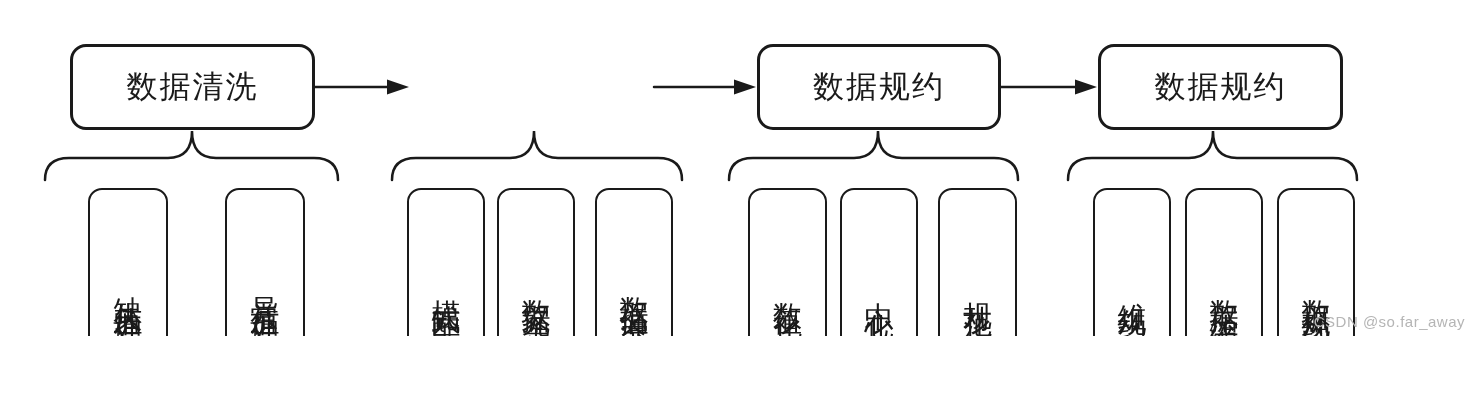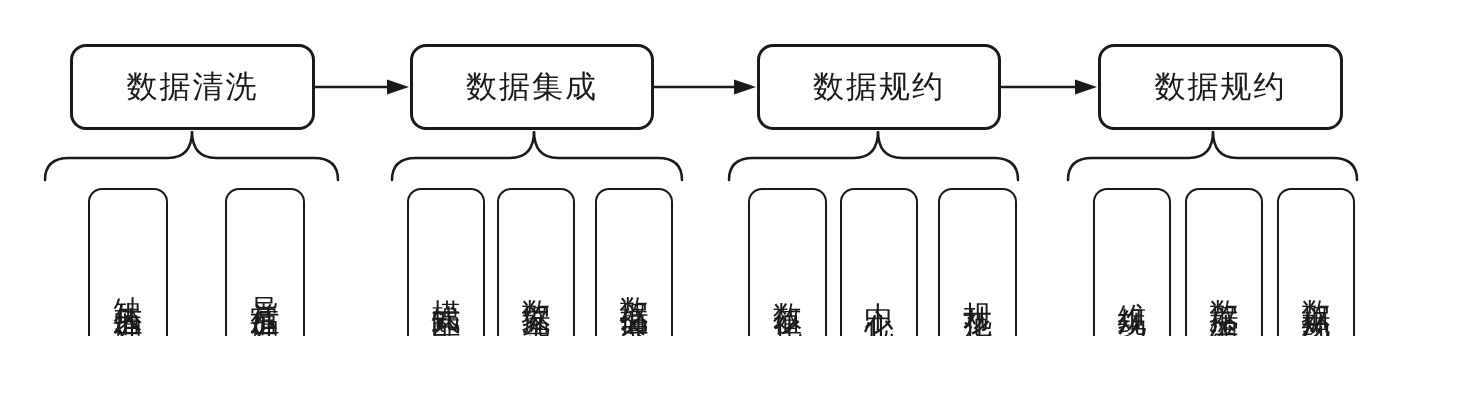--- a/index.html
+++ b/index.html
@@ -96,23 +96,20 @@
 
     <path d="M45,180 Q45,158 69,158 L168,158 Q192,158 192,131 Q192,158 216,158 L314,158 Q338,158 338,180"></path>
     <path d="M392,180 Q392,158 416,158 L510,158 Q534,158 534,131 Q534,158 558,158 L658,158 Q682,158 682,180"></path>
     <path d="M729,180 Q729,158 753,158 L854,158 Q878,158 878,131 Q878,158 902,158 L994,158 Q1018,158 1018,180"></path>
     <path d="M1068,180 Q1068,158 1092,158 L1189,158 Q1213,158 1213,131 Q1213,158 1237,158 L1333,158 Q1357,158 1357,180"></path>
   </svg>
 
   <div class="main-box" style="left:70px;width:245px">
     <span class="main-label">数据清洗</span>
   </div>
-  <div class="main-box" style="left:410px;width:244px">
-    <span class="main-label">数据集成</span>
-  </div>
   <div class="main-box" style="left:757px;width:244px">
     <span class="main-label">数据规约</span>
   </div>
   <div class="main-box" style="left:1098px;width:245px">
     <span class="main-label">数据规约</span>
   </div>
 
   <div class="sub-box" style="left:88px;width:80px">
     <span class="sub-label">缺失值处理</span>
   </div>
@@ -143,13 +140,14 @@
   <div class="sub-box" style="left:1093px;width:78px">
     <span class="sub-label">维规约</span>
   </div>
   <div class="sub-box" style="left:1185px;width:78px">
     <span class="sub-label">数据压缩</span>
   </div>
   <div class="sub-box" style="left:1277px;width:78px">
     <span class="sub-label">数据规约</span>
   </div>
 
+  <div class="watermark">CSDN @so.far_away</div>
 </div>
 
 </body></html>

